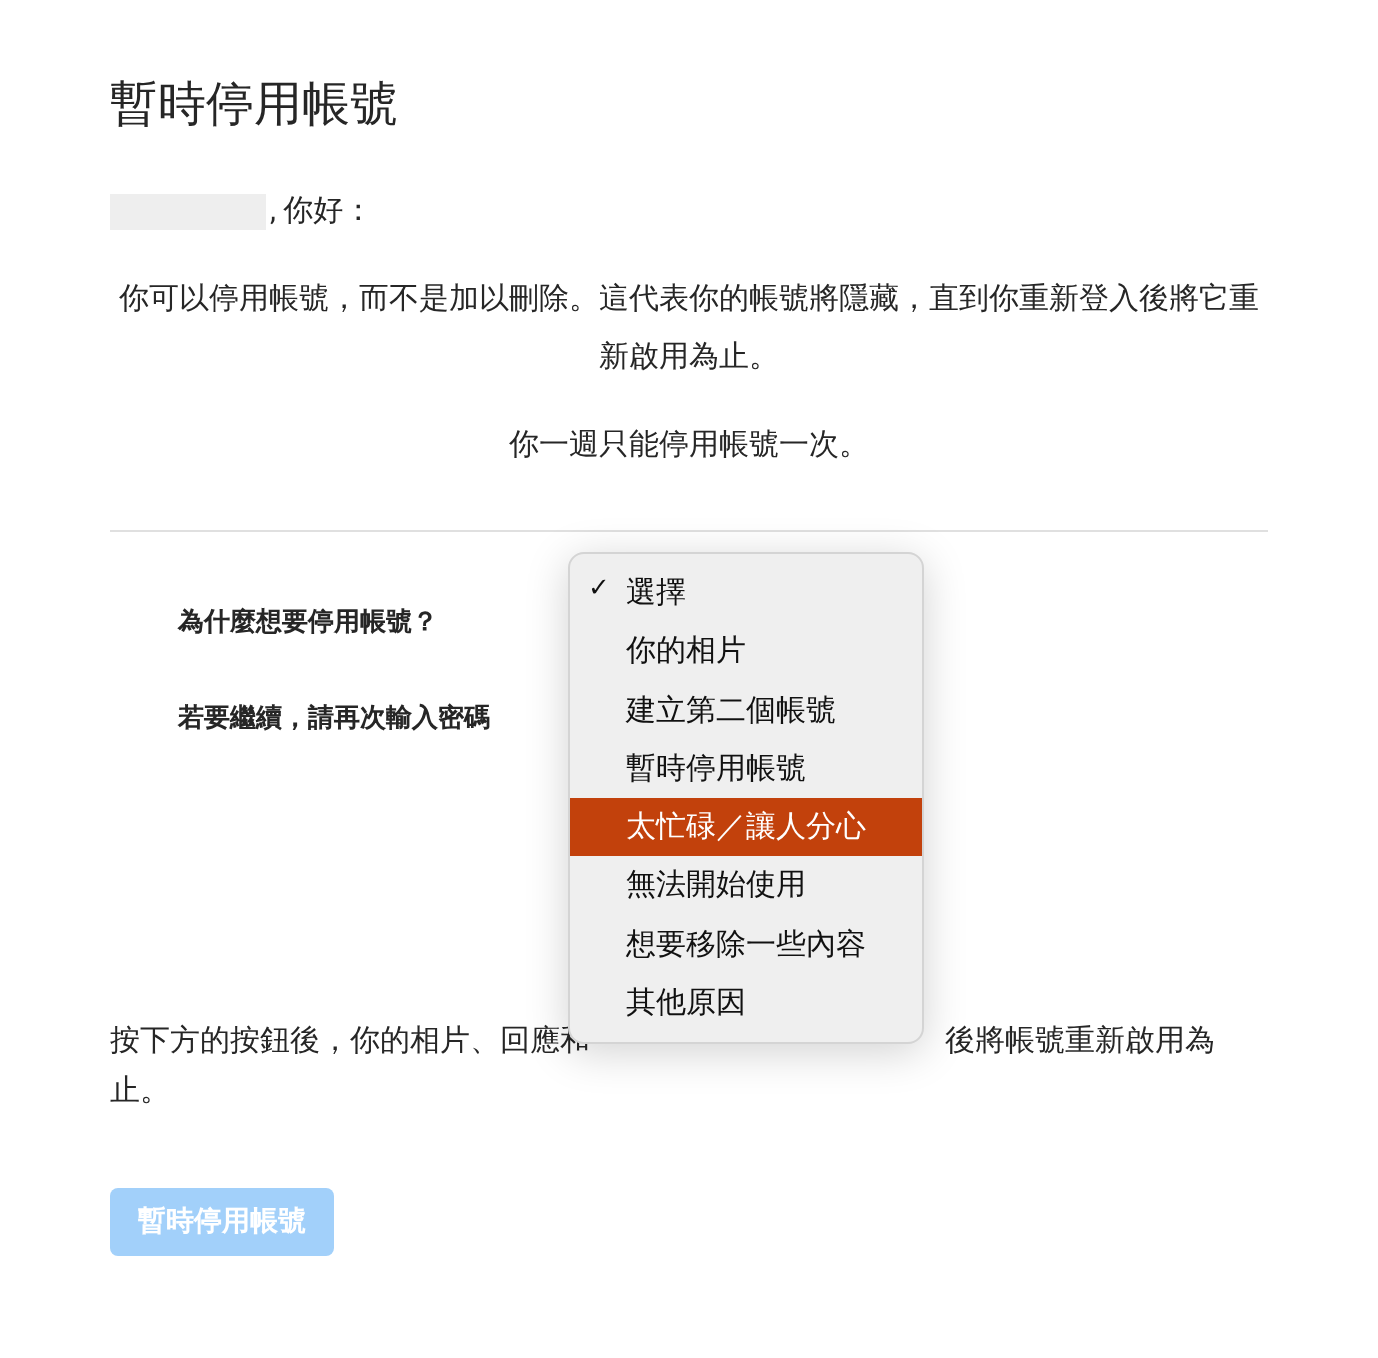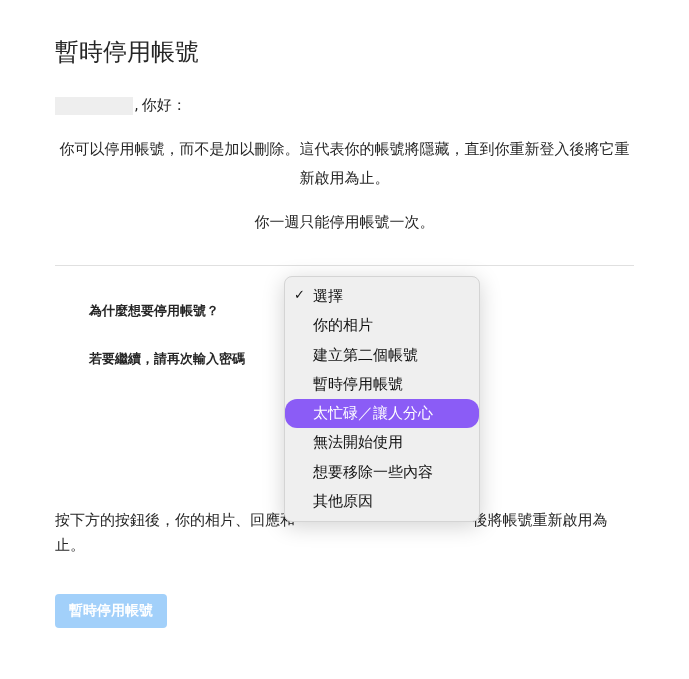--- a/index.html
+++ b/index.html
@@ -67,21 +67,21 @@
       padding: 8px 14px;
       border-radius: 4px;
       border: none;
       cursor: default;
     }
     
     .dropdown {
       position: absolute;
       left: 284px;
       top: 276px;
-      width: 196px;
+      width: 178px;
       background: #efefef;
       border: 1px solid #d4d4d4;
       border-radius: 8px;
       box-shadow: 0 4px 22px rgba(0,0,0,0.18);
       padding: 5px 0;
       font-size: 15px;
       z-index: 100;
     }
     .dropdown-item {
       position: relative;
@@ -92,23 +92,22 @@
       white-space: nowrap;
     }
     .dropdown-item.selected::before {
       content: "✓";
       position: absolute;
       left: 9px;
       top: 3px;
       font-size: 13px;
     }
     .dropdown-item.highlight {
-      background: #8b5cf6;
+      background: #c2410c;
       color: #fff;
-      border-radius: 12px;
     }
   </style>
 </head>
 <body>
 
 
 
 <h1 class="page-title">暫時停用帳號</h1>
 
 <p class="greeting-line">

